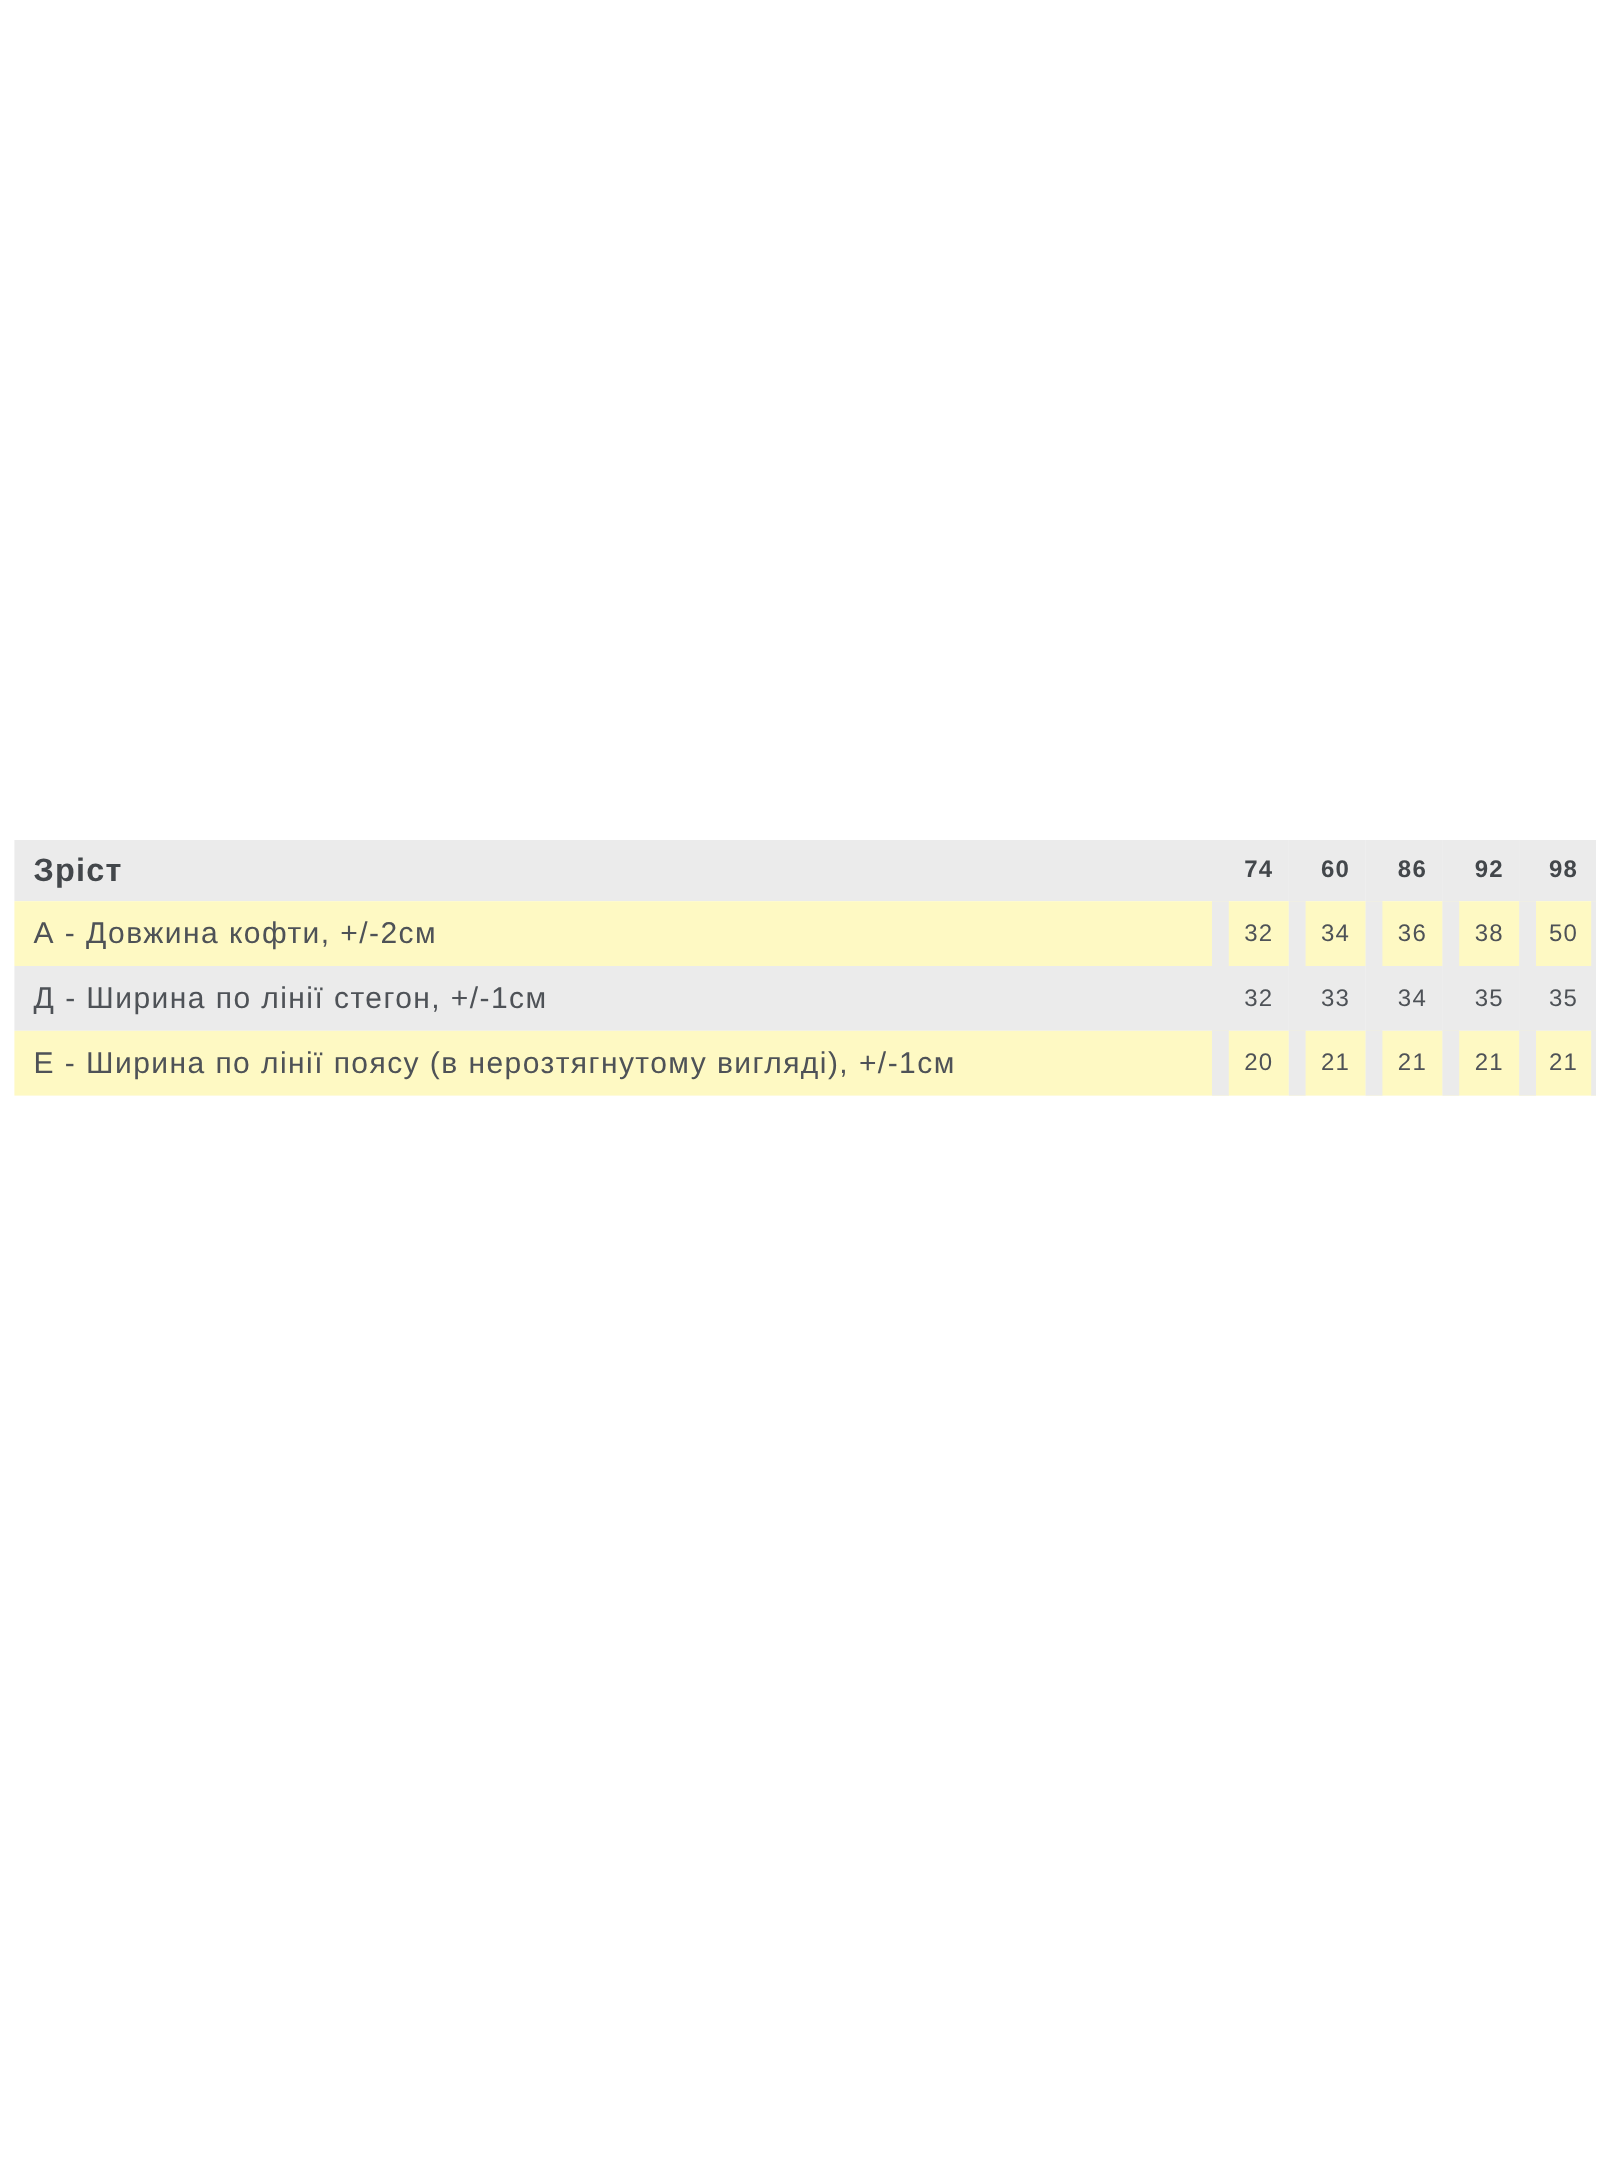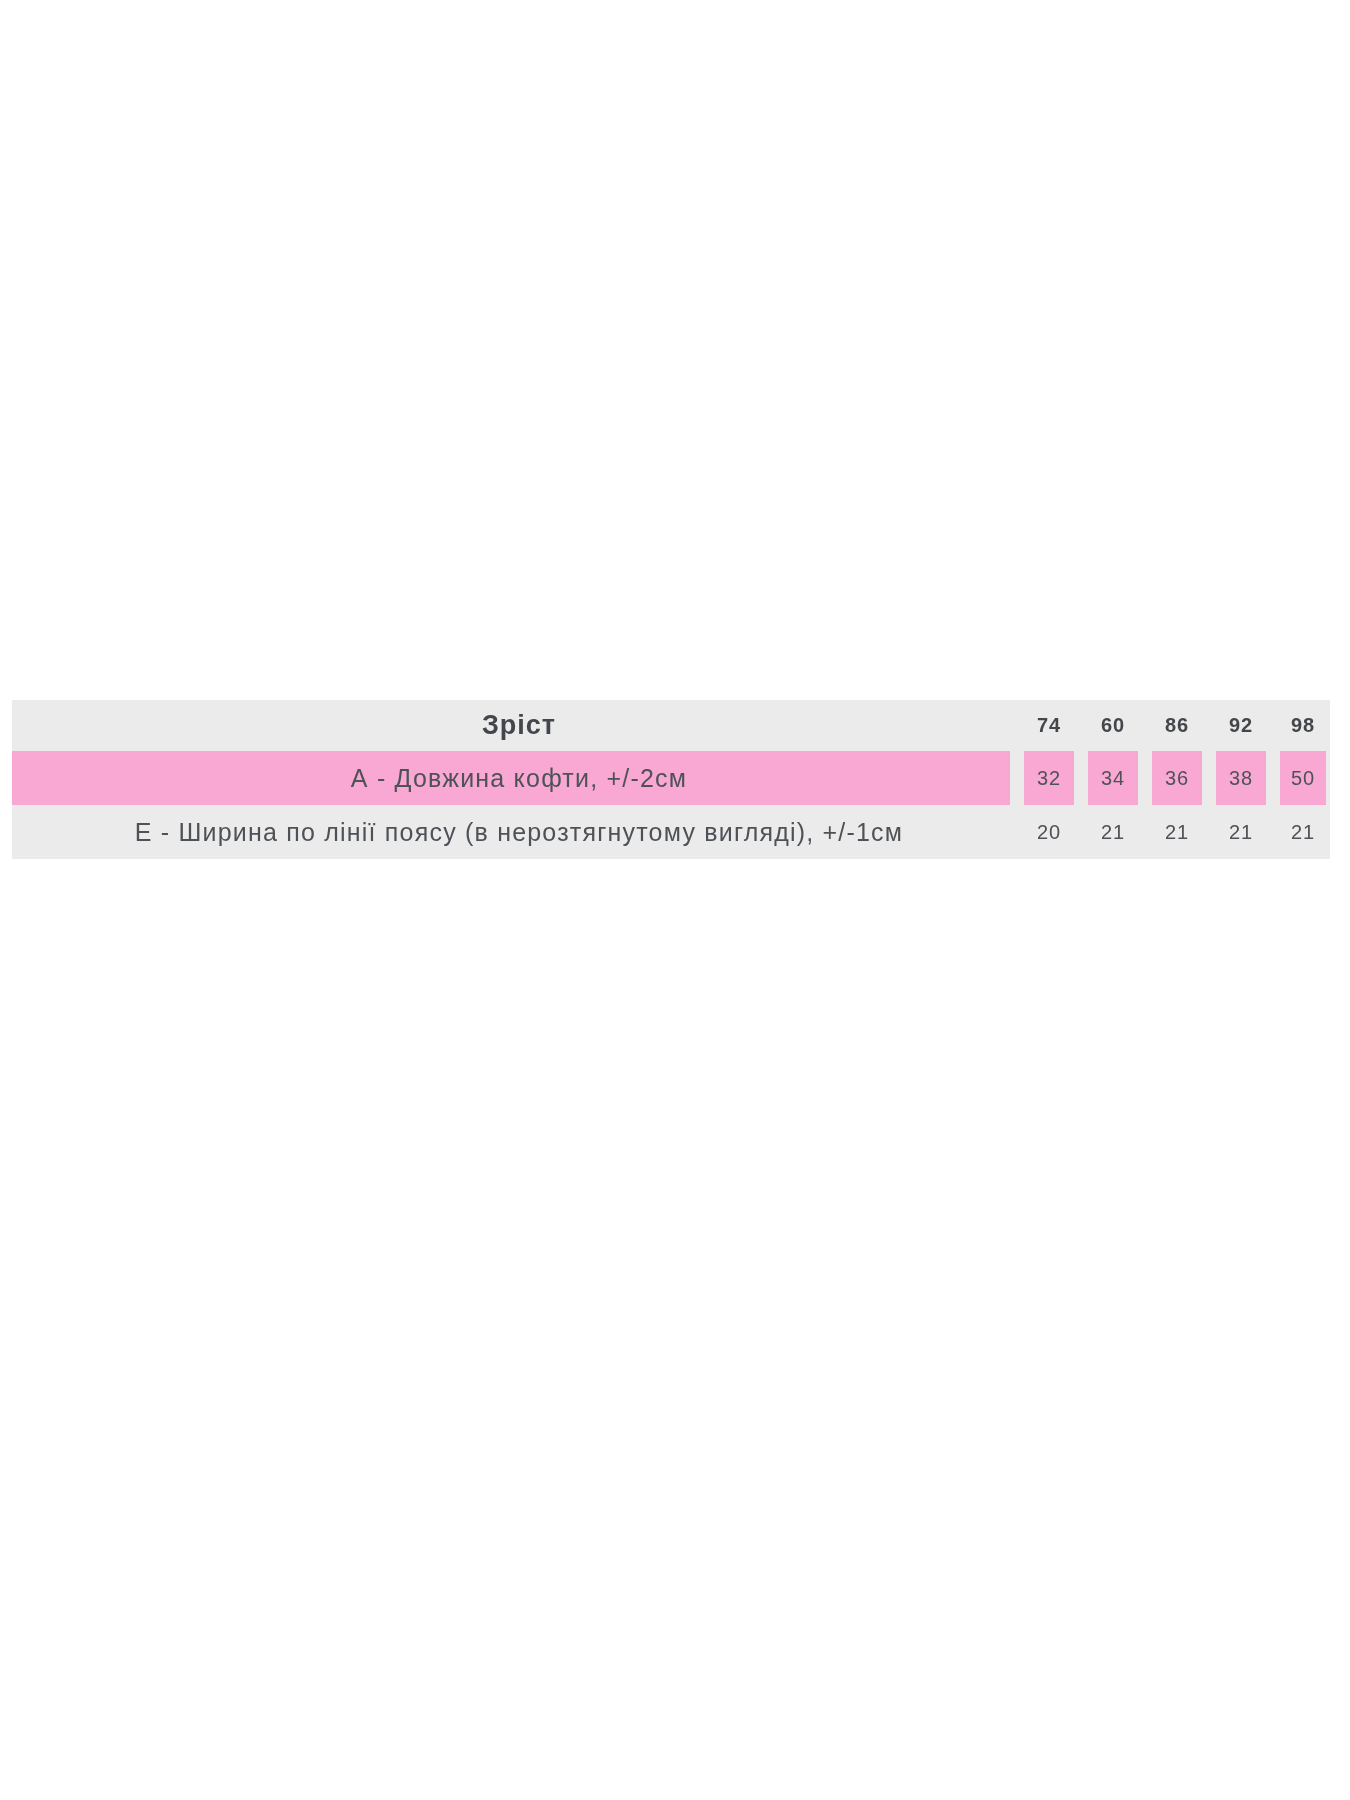--- a/index.html
+++ b/index.html
@@ -29,25 +29,25 @@
   col.c-label { width: auto; }
   col.c-size  { width: 64px; }
 
   th, td {
     padding: 0;
     vertical-align: middle;
     overflow: hidden;
     white-space: nowrap;
   }
   thead tr { height: 51px; background: #ebebeb; }
-  tbody tr { height: 54px; background: #f9a8d4; }
+  tbody tr { height: 54px; background: #fef9c3; }
   tbody tr:nth-child(even) { background: #ebebeb; }
 
   .cell-label {
-    text-align: center;
+    text-align: left;
     padding-left: 16px;
     font-size: 25px;
     letter-spacing: 1.2px;
     color: #4e5257;
     font-weight: normal;
   }
   thead .cell-label {
     font-size: 27px;
     font-weight: bold;
     color: #43474b;
@@ -93,20 +93,28 @@
     <tbody>
       <tr>
         <td class="cell-label">А - Довжина кофти, +/-2см</td>
         <td class="cell-num">32</td>
         <td class="cell-num">34</td>
         <td class="cell-num">36</td>
         <td class="cell-num">38</td>
         <td class="cell-num last">50</td>
       </tr>
       <tr>
+        <td class="cell-label">Д - Ширина по лінії стегон, +/-1см</td>
+        <td class="cell-num">32</td>
+        <td class="cell-num">33</td>
+        <td class="cell-num">34</td>
+        <td class="cell-num">35</td>
+        <td class="cell-num last">35</td>
+      </tr>
+      <tr>
         <td class="cell-label">Е - Ширина по лінії поясу (в нерозтягнутому вигляді), +/-1см</td>
         <td class="cell-num">20</td>
         <td class="cell-num">21</td>
         <td class="cell-num">21</td>
         <td class="cell-num">21</td>
         <td class="cell-num last">21</td>
       </tr>
     </tbody>
   </table>
 </div>

